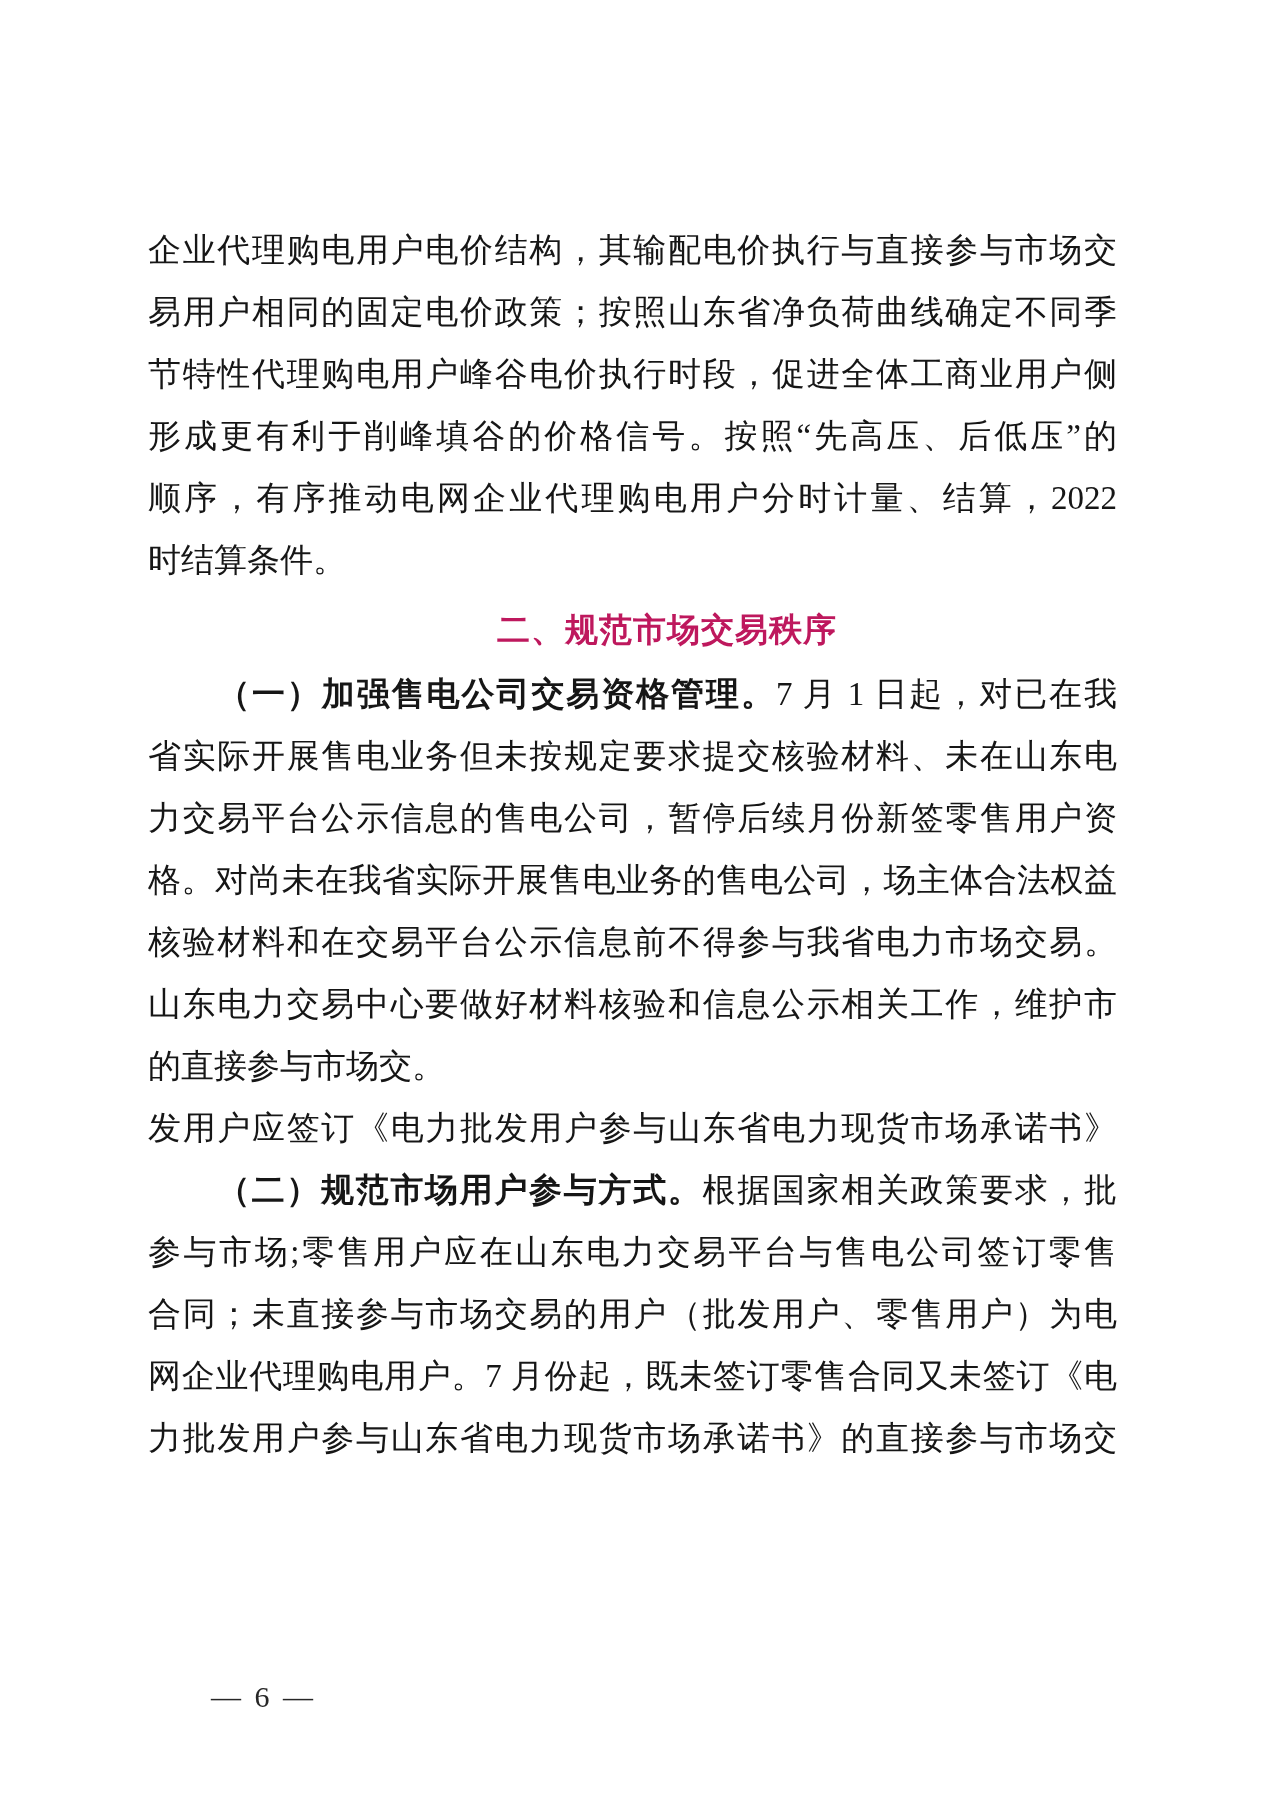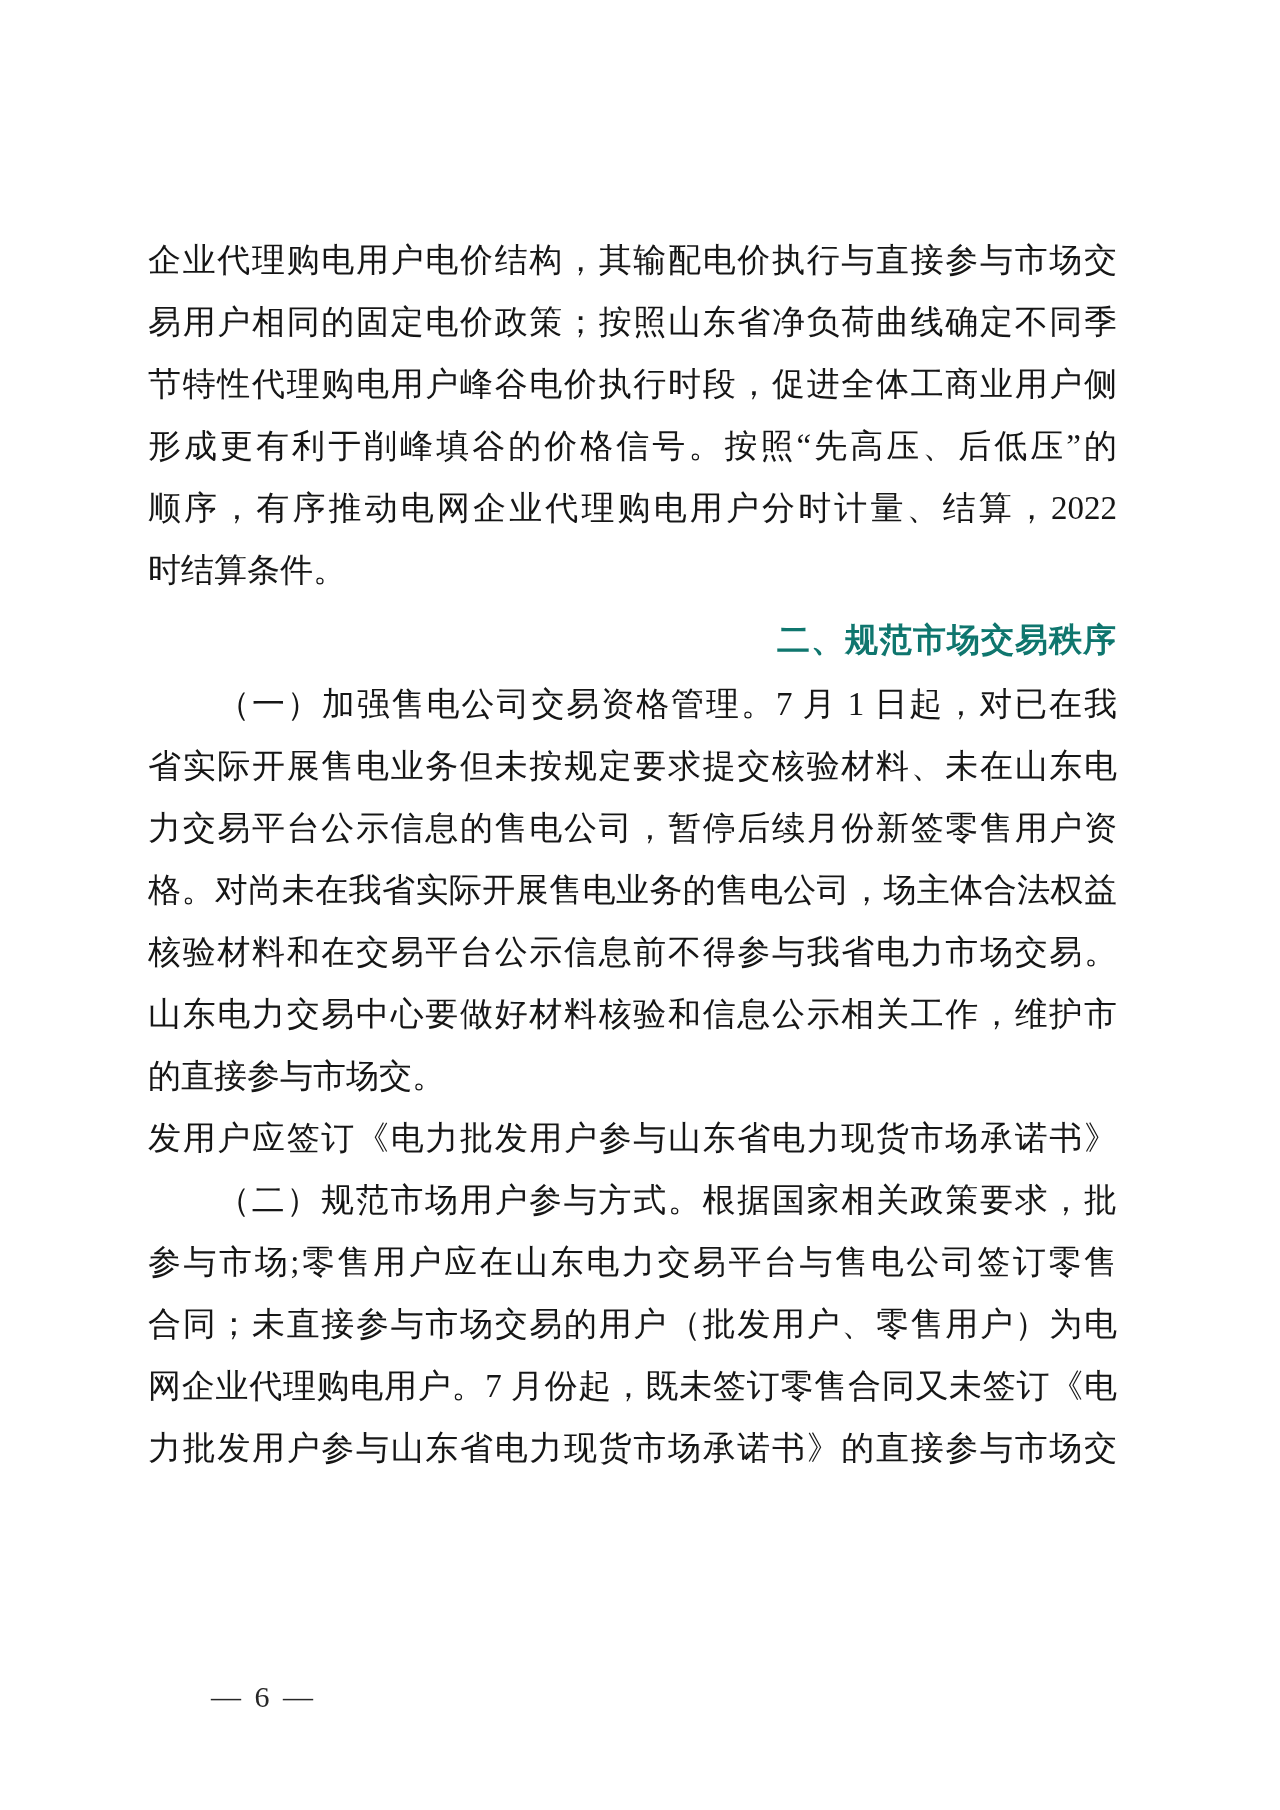--- a/index.html
+++ b/index.html
@@ -9,21 +9,21 @@
     height: 1810px;
     margin: 0 auto;
     background: #ffffff;
     font-family: "Liberation Serif", "DejaVu Serif", serif;
     color: #161616;
     overflow: hidden;
   }
   .content {
     position: absolute;
     left: 148px;
-    top: 229px;
+    top: 219px;
     width: 969px;
   }
   .line {
     font-size: 33px;
     line-height: 62px;
     height: 62px;
     text-align: justify;
     text-align-last: justify;
     text-justify: inter-ideograph;
     white-space: normal;
@@ -31,32 +31,32 @@
   }
   .line.no-stretch {
     text-align-last: left;
   }
   .line.indent {
     padding-left: 69px;
   }
   .heading {
     font-family: "Liberation Sans", "DejaVu Sans", sans-serif;
     font-weight: 700;
-    color: #0f766e;
+    color: #be185d;
     font-size: 33px;
     line-height: 62px;
     height: 62px;
     padding-left: 69px;
     margin-top: 8px;
     margin-bottom: 2px;
-    text-align: right;
+    text-align: center;
     letter-spacing: 1px;
   }
   .lead {
-    font-weight: 400;
+    font-weight: 700;
   }
   .page-number {
     position: absolute;
     left: 211px;
     top: 1680px;
     font-size: 30px;
     letter-spacing: 3px;
     color: #262626;
     font-family: "Liberation Serif", "DejaVu Serif", serif;
   }

